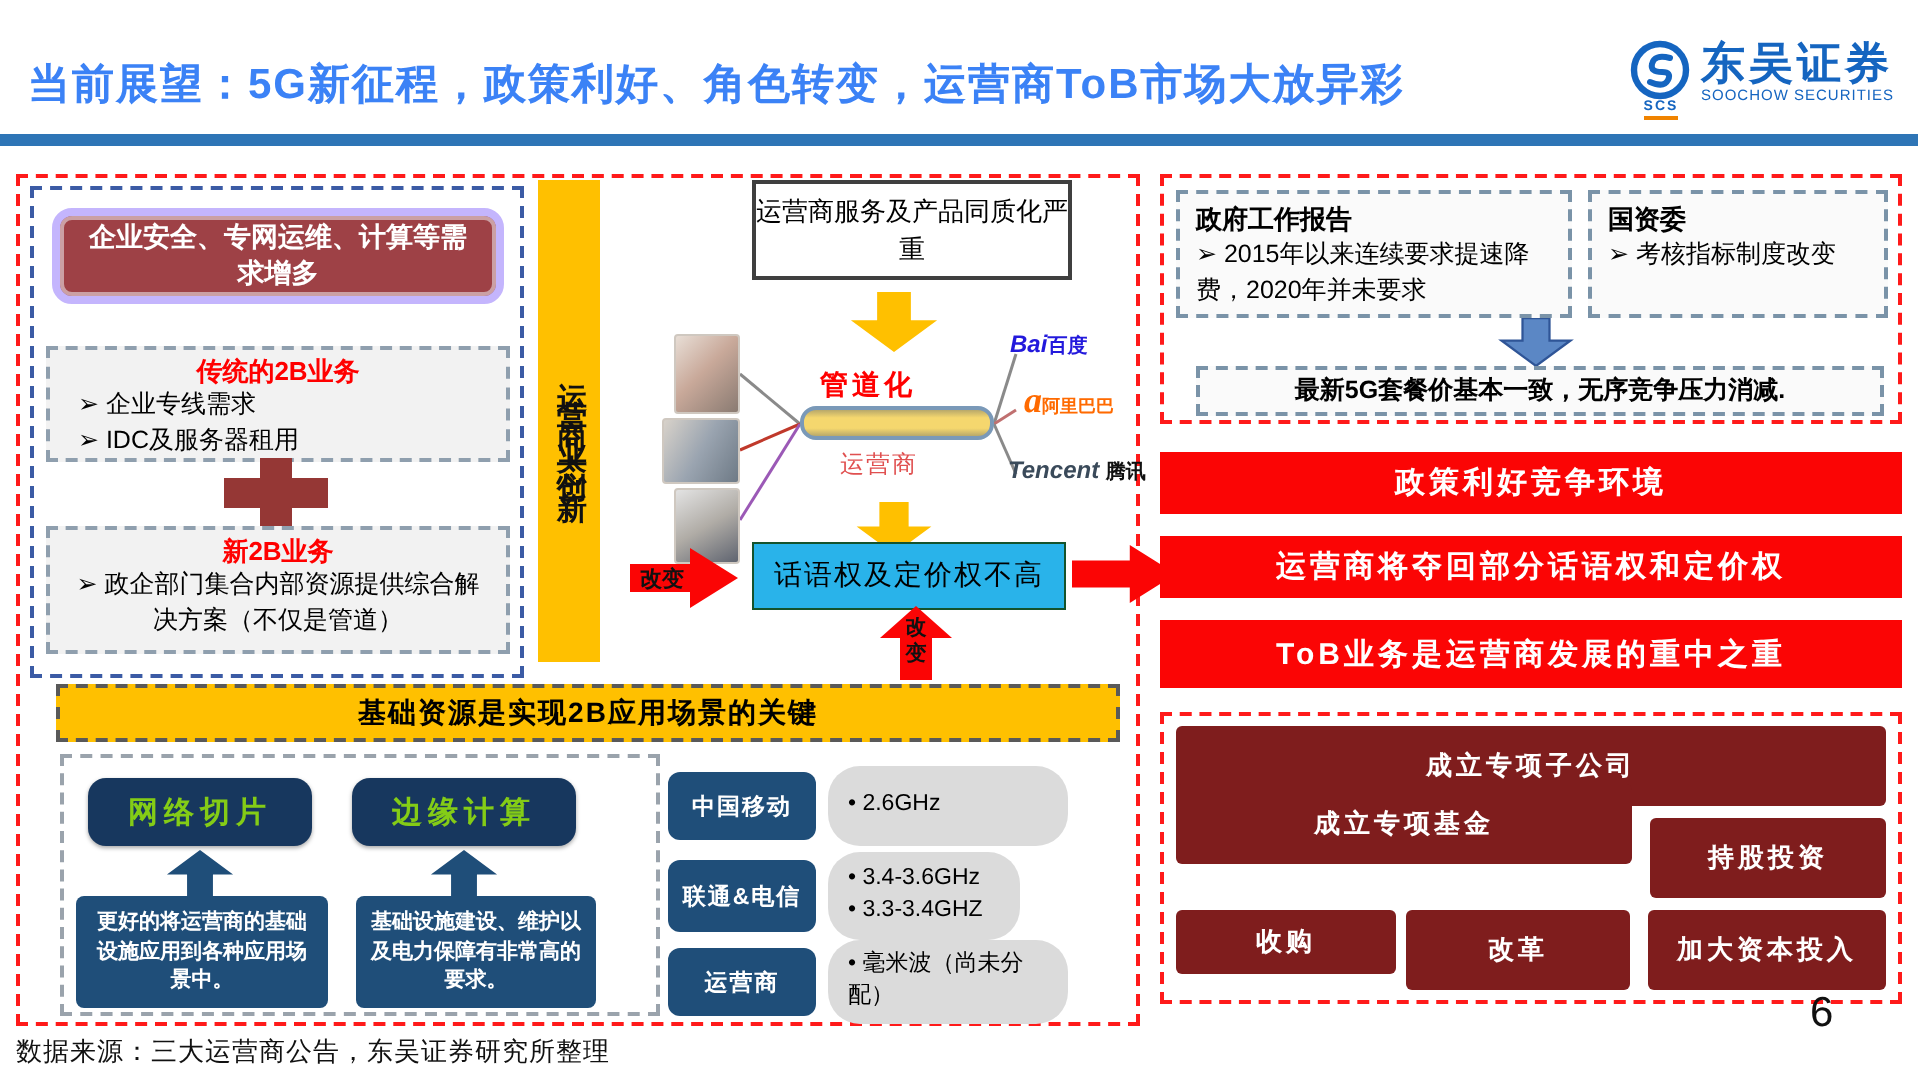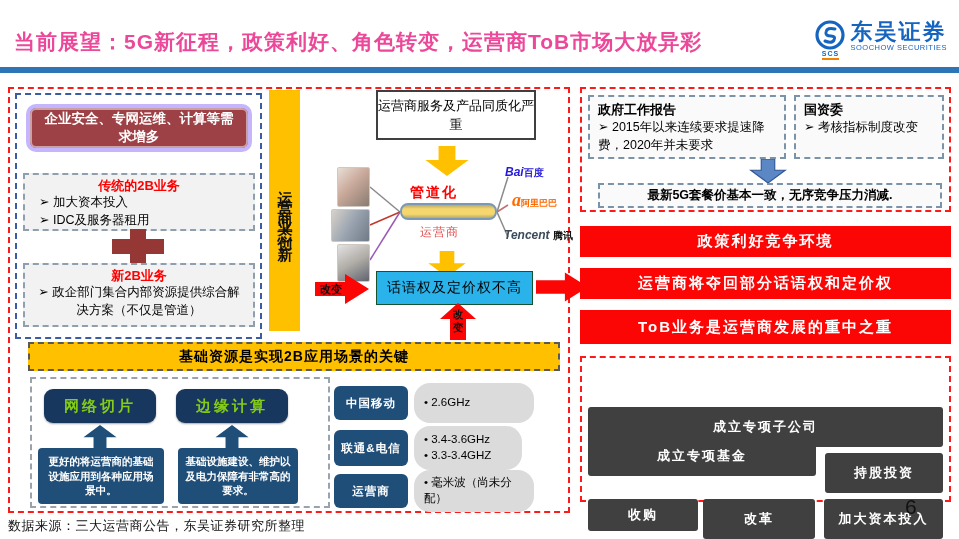--- a/index.html
+++ b/index.html
@@ -4,21 +4,21 @@
 <style>
   * { margin:0; padding:0; box-sizing:border-box; }
   html,body { width:959px; height:539px; }
   body {
     position:relative; background:#ffffff; overflow:hidden;
     font-family:"Liberation Sans","DejaVu Sans",sans-serif; color:#000;
   }
   .abs { position:absolute; }
 
   
-  .page-title { left:14px; top:28px; font-size:21px; font-weight:bold; color:#ec4899; letter-spacing:1px; }
+  .page-title { left:14px; top:28px; font-size:21px; font-weight:bold; color:#3b82f6; letter-spacing:1px; }
   .header-rule { left:0; top:67px; width:959px; height:6px; background:#2E75B6; }
   .logo-wrap { right:12px; top:20px; display:flex; align-items:flex-start; gap:5px; }
   .logo-badge-col { display:flex; flex-direction:column; align-items:center; }
   .logo-badge { font-size:7px; font-weight:bold; color:#1565C0; letter-spacing:1px; border-bottom:2px solid #F08300; line-height:1.2; }
   .logo-brand { font-size:22px; font-weight:bold; color:#1565C0; letter-spacing:2px; line-height:1.05; }
   .logo-sub { font-size:7.5px; color:#1565C0; letter-spacing:0.5px; }
 
   
   .main-red-box { left:8px; top:87px; width:562px; height:426px; border:2px dashed #FF1A1A; }
   .left-blue-box { left:15px; top:93px; width:247px; height:246px; border:2px dashed #3B5BA5; }
@@ -83,40 +83,40 @@
     display:flex; align-items:center; justify-content:center; text-align:center; padding:2px 7px; }
   .desc-1 { left:38px; top:448px; width:126px; height:56px; }
   .desc-2 { left:178px; top:448px; width:120px; height:56px; }
 
   
   .spec-label { background:#1F4E79; border-radius:6px; color:#fff; font-weight:bold; font-size:11.5px;
     display:flex; align-items:center; justify-content:center; letter-spacing:1px; }
   .spec-value { background:#DBDBDB; border-radius:16px; font-size:11.5px; display:flex; flex-direction:column;
     justify-content:center; padding-left:10px; line-height:1.35; }
   .spec-l1 { left:334px; top:386px; width:74px; height:34px; } .spec-v1 { left:414px; top:383px; width:120px; height:40px; }
-  .spec-l2 { left:334px; top:430px; width:74px; height:36px; } .spec-v2 { left:414px; top:426px; width:108px; height:44px; }
+  .spec-l2 { left:334px; top:430px; width:74px; height:36px; } .spec-v2 { left:414px; top:426px; width:96px; height:44px; }
   .spec-l3 { left:334px; top:474px; width:74px; height:34px; } .spec-v3 { left:414px; top:470px; width:120px; height:42px; }
 
   
   .right-top-box { left:580px; top:87px; width:371px; height:125px; border:2px dashed #FF1A1A; }
   .policy-box { background:#FAFAFA; border:2px dashed #7A93A8; padding:4px 8px; font-size:12.5px; line-height:1.4; }
   .gov-box { left:588px; top:95px; width:198px; height:64px; }
   .sasac-box { left:794px; top:95px; width:150px; height:64px; }
   .policy-title { font-weight:bold; font-size:13px; }
   .blue-arrow-down { left:742px; top:159px; width:52px; height:24px; }
   .conclusion-box { left:598px; top:183px; width:344px; height:25px; background:#FAFAFA; border:2px dashed #7A93A8;
     display:flex; align-items:center; justify-content:center; font-size:12.5px; font-weight:bold; }
   .red-banner { left:580px; width:371px; background:#FB0505; color:#fff; font-weight:bold; font-size:15px;
     display:flex; align-items:center; justify-content:center; letter-spacing:2px; }
   .banner-1 { top:226px; height:31px; }
   .banner-2 { top:268px; height:31px; }
   .banner-3 { top:310px; height:34px; }
   .right-bottom-box { left:580px; top:356px; width:371px; height:146px; border:2px dashed #FF1A1A; }
-  .action-btn { background:#404040; border-radius:3px; color:#fff; font-weight:bold; font-size:13px;
-    display:flex; align-items:center; justify-content:center; letter-spacing:2px;margin-top:44px; }
+  .action-btn { background:#7f1d1d; border-radius:3px; color:#fff; font-weight:bold; font-size:13px;
+    display:flex; align-items:center; justify-content:center; letter-spacing:2px; }
   .act-sub     { left:588px; top:363px; width:355px; height:40px; }
   .act-fund    { left:588px; top:392px; width:228px; height:40px; }
   .act-equity  { left:825px; top:409px; width:118px; height:40px; }
   .act-acq     { left:588px; top:455px; width:110px; height:32px; }
   .act-reform  { left:703px; top:455px; width:112px; height:40px; }
   .act-capital { left:824px; top:455px; width:119px; height:40px; }
 
   
   .page-num { left:905px; top:495px; font-size:21px; color:#111; }
   .source-note { left:8px; top:517px; font-size:13px; color:#111; letter-spacing:0.5px; }
@@ -142,21 +142,21 @@
 
 <div class="abs header-rule"></div>
 
 <div class="abs main-red-box"></div>
 <div class="abs left-blue-box"></div>
 
 <div class="abs demand-box">企业安全、专网运维、计算等需求增多</div>
 
 <div class="abs gray-box gray-box-1">
   <div class="gray-box-title">传统的2B业务</div>
-  <div class="gray-box-item">➢ 加大资本投入</div>
+  <div class="gray-box-item">➢ 企业专线需求</div>
   <div class="gray-box-item">➢ IDC及服务器租用</div>
 </div>
 
 <div class="abs plus-h"></div>
 <div class="abs plus-v"></div>
 
 <div class="abs gray-box gray-box-2">
   <div class="gray-box-title">新2B业务</div>
   <div class="gray-box-item-center">➢ 政企部门集合内部资源提供综合解决方案（不仅是管道）</div>
 </div>

